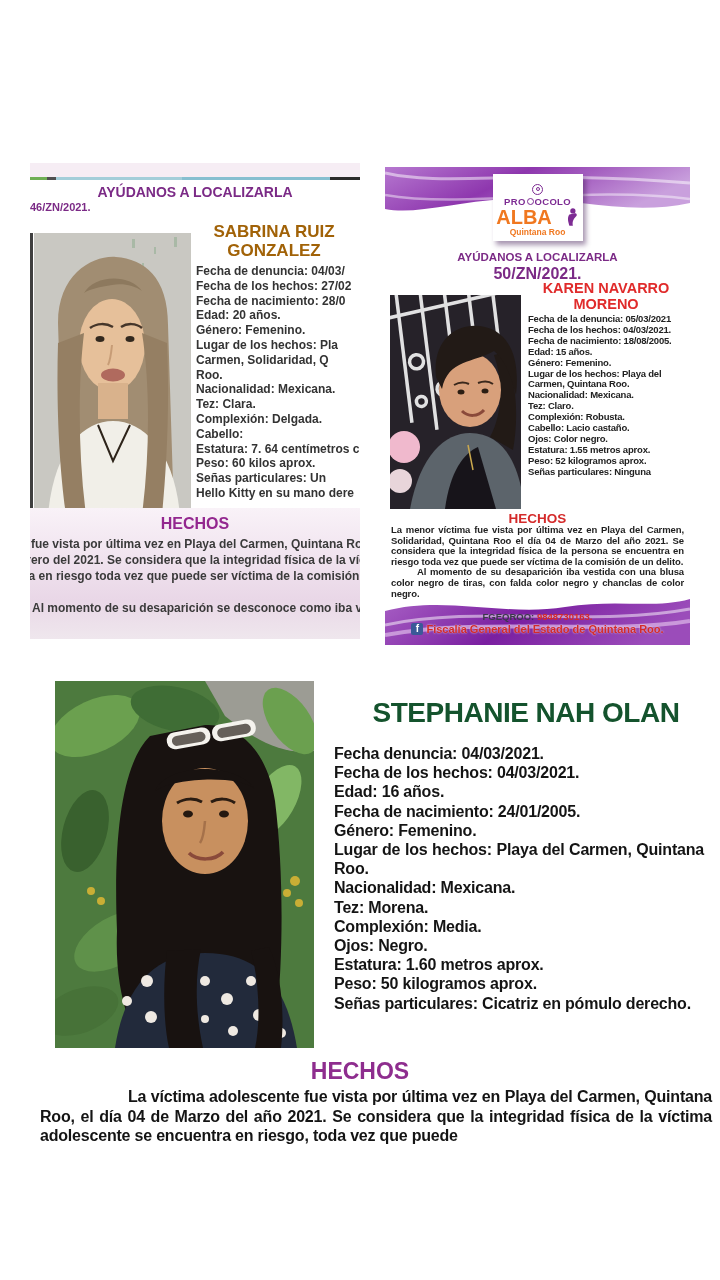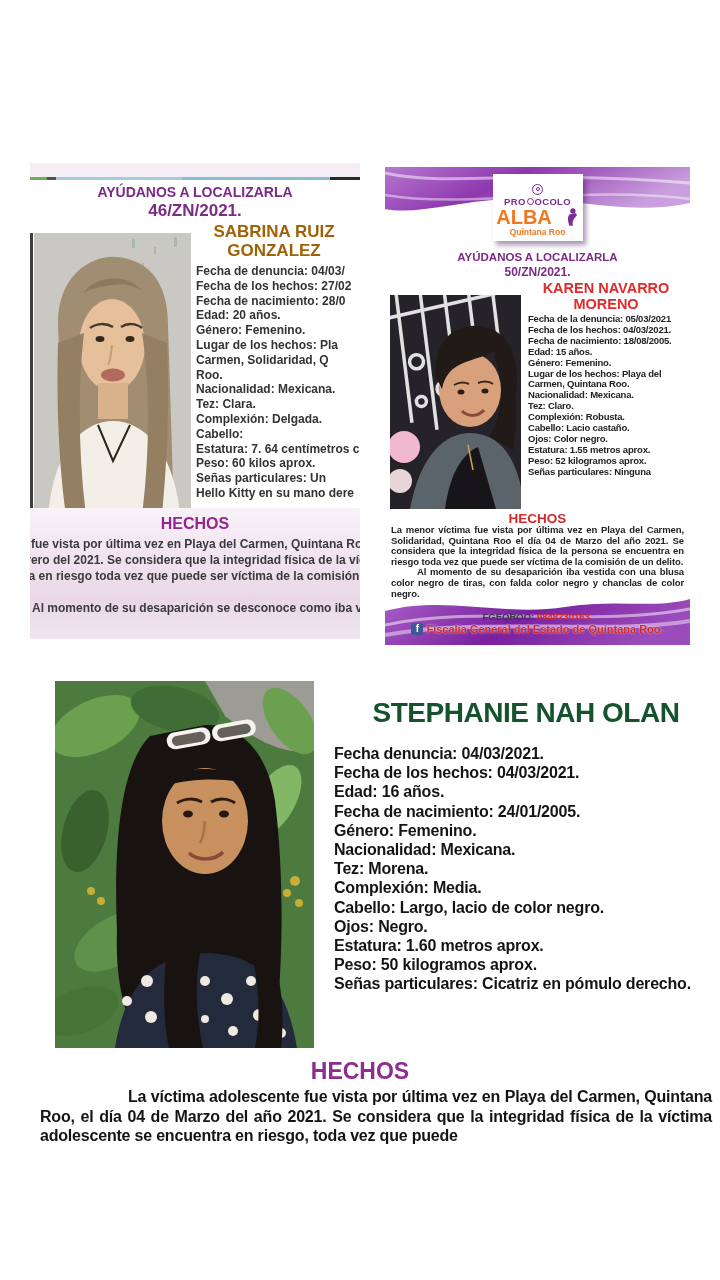--- a/index.html
+++ b/index.html
@@ -7,21 +7,21 @@
   .page { position:relative; width:720px; height:1280px; background:#fff; overflow:hidden;
           font-family:"Liberation Sans", sans-serif;border-radius:15px; }
   .abs { position:absolute; }
 
   
   .p1 { left:30px; top:163px; width:330px; height:476px; background:#fff; overflow:hidden; }
   .p1-band { left:0; top:0; width:100%; height:14px; background:#f6edf4; }
   .p1-line { left:0; top:14px; width:100%; height:3px;
              background:linear-gradient(to right,#6fae54 0 5%,#4f4f4f 5% 8%,#a3ced9 8% 46%,#86bfd0 46% 91%,#2a2a2a 91% 100%); }
   .p1-head { left:0; top:21px; width:100%; text-align:center; color:#7b2a86; font-weight:bold; font-size:14px; }
-  .p1-case { left:0; top:38px; width:100%; text-align:center; color:#7b2a86; font-weight:bold; font-size:17px; }
+  .p1-case { left:0; top:38px; width:100%; color:#7b2a86; font-weight:bold; font-size:11px; }
   .p1-photostrip { left:0; top:70px; width:3px; height:282px; background:#3f3f3f; }
   .p1-photo { left:4px; top:70px; width:157px; height:282px; }
   .p1-name { left:158px; top:59px; width:172px; text-align:center; color:#a16207; font-weight:bold;
              font-size:17px; line-height:19px; }
   .p1-details { left:166px; top:101px; width:164px; height:240px; overflow:hidden; }
   .p1-details .d-line { white-space:nowrap; font-size:12px; font-weight:bold; color:#333; line-height:14.8px; }
   .p1-hbg { left:0; top:345px; width:100%; height:131px;
             background:linear-gradient(#f9f2f8,#e9d7e7 70%,#efe7ed); }
   .p1-hechos-t { left:0; top:352px; width:100%; text-align:center; color:#93278f; font-weight:bold; font-size:16px; }
   .p1-hlines { left:-45px; top:373px; width:420px; }
@@ -38,21 +38,21 @@
   .ring { width:11px; height:11px; border:1.5px solid #7d2b93; border-radius:50%;
           display:inline-flex; align-items:center; justify-content:center; }
   .ring-in { width:4px; height:4px; border:1px solid #7d2b93; border-radius:50%; }
   .p2-logo-proto { color:#7d2b93; font-weight:bold; font-size:9.5px; letter-spacing:.3px;
                    display:flex; align-items:center; justify-content:center; gap:1px; margin-top:1px; }
   .dotring { width:7px; height:7px; border:1.5px solid #7d2b93; border-radius:50%; display:inline-block; }
   .p2-logo-alba { color:#f07820; font-weight:bold; font-size:20px; line-height:20px;
                   display:flex; justify-content:center; align-items:flex-end; gap:13px; }
   .p2-logo-region { color:#f07820; font-weight:bold; font-size:8.5px; }
   .p2-head { left:0; top:84px; width:100%; text-align:center; color:#7b2a86; font-weight:bold; font-size:11.5px; }
-  .p2-case { left:0; top:98px; width:100%; text-align:center; color:#7b2a86; font-weight:bold; font-size:12px; }
+  .p2-case { left:0; top:98px; width:100%; text-align:center; color:#7b2a86; font-weight:bold; font-size:16px; }
   .p2-name { left:140px; top:113px; width:162px; text-align:center; color:#e02b2b; font-weight:bold;
              font-size:14.5px; line-height:16px; }
   .p2-photo { left:5px; top:128px; width:131px; height:214px; }
   .p2-details { left:143px; top:147px; width:162px; }
   .p2-details .d-line { white-space:nowrap; overflow:hidden; font-size:9.5px; font-weight:bold; color:#222;
                         line-height:10.9px; letter-spacing:-0.2px; }
   .p2-hechos-t { left:0; top:344px; width:100%; text-align:center; color:#d42a2a; font-weight:bold; font-size:13.5px; }
   .p2-hbody { left:6px; top:358px; width:293px; z-index:1; }
   .p2-hbody p { font-size:9.5px; font-weight:bold; color:#222; line-height:10.6px; text-align:justify;
                 letter-spacing:-0.1px; }
@@ -321,24 +321,24 @@
 
   <div class="abs p3-title">STEPHANIE NAH OLAN</div>
 
   <div class="abs p3-details">
 
   <div class="d-line">Fecha denuncia: 04/03/2021.</div>
       <div class="d-line">Fecha de los hechos: 04/03/2021.</div>
       <div class="d-line">Edad: 16 años.</div>
       <div class="d-line">Fecha de nacimiento: 24/01/2005.</div>
       <div class="d-line">Género: Femenino.</div>
+      <div class="d-line">Lugar de los hechos: Playa del Carmen, Quintana Roo.</div>
       <div class="d-line">Nacionalidad: Mexicana.</div>
       <div class="d-line">Tez: Morena.</div>
       <div class="d-line">Complexión: Media.</div>
-      <div class="d-line">Cabello: Largo, lacio de color negro.</div>
       <div class="d-line">Ojos: Negro.</div>
       <div class="d-line">Estatura: 1.60 metros aprox.</div>
       <div class="d-line">Peso:  50 kilogramos aprox.</div>
       <div class="d-line">Señas particulares: Cicatriz en pómulo derecho.</div>
     </div>
 
   <div class="abs p3-hechos-t">HECHOS</div>
   <div class="abs p3-p">La víctima adolescente fue vista por última vez en Playa del Carmen, Quintana Roo, el día 04 de Marzo del año 2021. Se considera que la integridad física de la  víctima adolescente se encuentra en riesgo, toda vez que puede</div>
 
 </div>

